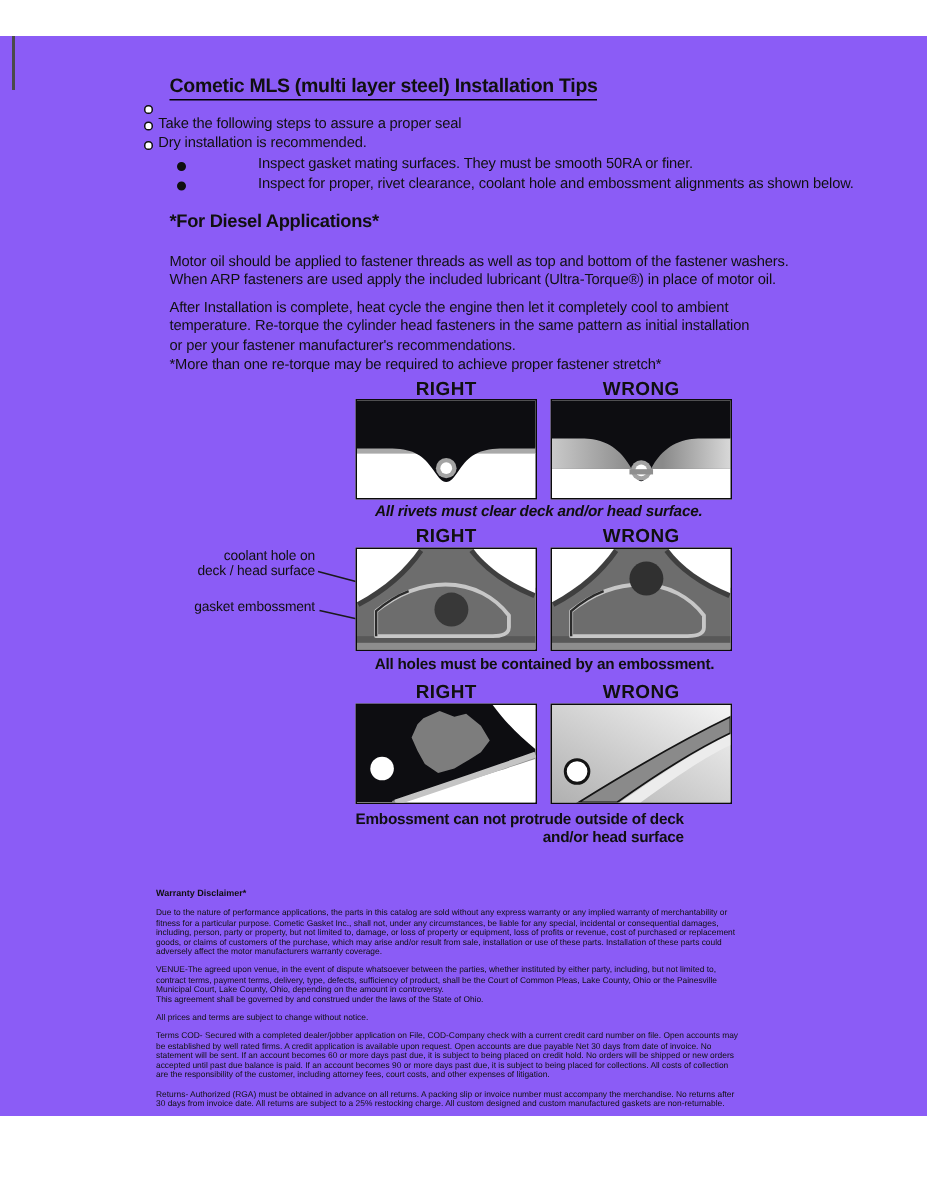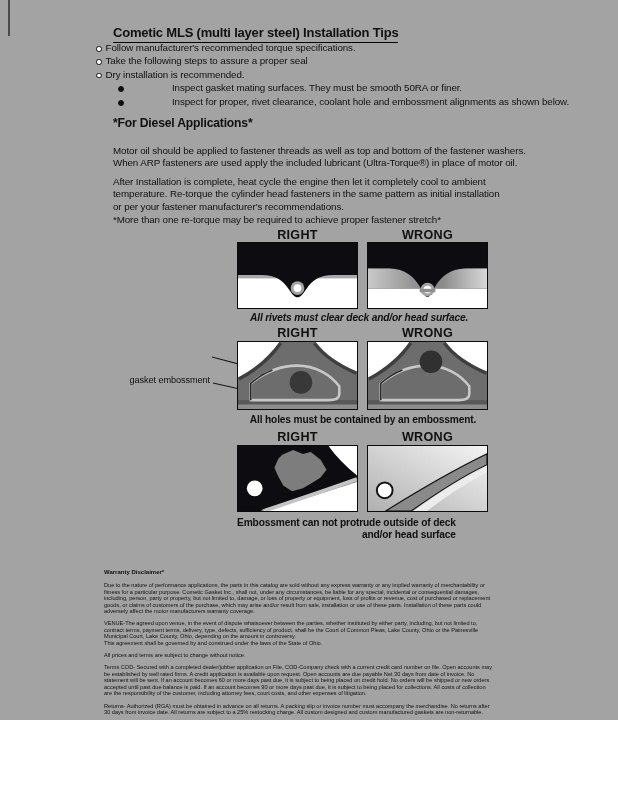--- a/index.html
+++ b/index.html
@@ -1,19 +1,20 @@
 <!DOCTYPE html>
 <html><head>
 <meta charset="utf-8">
 <style>
   html,body{margin:0;padding:0;background:#ffffff;}
   #page{
-    position:relative;width:618px;height:720px;background:#a3a3a3;
+    position:relative;width:618px;height:720px;background:#8b5cf6;
     font-family:"Liberation Sans",sans-serif;color:#101010;overflow:hidden;
     letter-spacing:-0.1px;
+    margin-top:24px;
   }
   .edge-mark{position:absolute;left:8px;top:0;width:1.5px;height:36px;background:#4a4a4a;}
   .title{
     position:absolute;left:113px;top:25px;margin:0;
     font-size:13px;font-weight:bold;letter-spacing:-0.2px;
     border-bottom:1.6px solid #000;padding-bottom:2px;display:inline-block;
   }
   .tips{position:absolute;left:96px;top:43px;width:500px;font-size:9.8px;}
   .bullet-row{display:flex;align-items:flex-start;margin-bottom:2.6px;line-height:10.8px;}
   .bullet-row.sub{margin-left:22px;gap:44px;}
@@ -50,21 +51,20 @@
 
 <div id="page">
 
   <div class="edge-mark"></div>
 
   <h1 class="title">Cometic MLS (multi layer steel) Installation Tips</h1>
 
   <div class="tips">
     <div class="bullet-row">
       <span class="marker open"></span>
-      <span>Follow manufacturer's recommended torque specifications.</span>
     </div>
     <div class="bullet-row">
       <span class="marker open"></span>
       <span>Take the following steps to assure a proper seal</span>
     </div>
     <div class="bullet-row">
       <span class="marker open"></span>
       <span>Dry installation is recommended.</span>
     </div>
     <div class="bullet-row sub">
@@ -115,20 +115,22 @@
       <circle cx="60.5" cy="48" r="7" fill="#a3a3a3"></circle>
       <circle cx="60.5" cy="48" r="4" fill="#ffffff"></circle>
       <rect x="52.5" y="47.2" width="16" height="3.6" fill="#8f8f8f"></rect>
     </svg>
   </div>
   <div class="cap cap1">All rivets must clear deck and/or head surface.</div>
 
   <div class="dg-label colL" style="top:326px;">RIGHT</div>
   <div class="dg-label colR" style="top:326px;">WRONG</div>
 
+  <div class="callout c1">coolant hole on
+deck / head surface</div>
   <div class="callout c2">gasket embossment</div>
   <svg class="callout-lines" viewBox="0 0 160 80">
     <line x1="1" y1="27" x2="88" y2="50" stroke="#1a1a1a" stroke-width="1.1"></line>
     <line x1="2" y1="53" x2="42" y2="62" stroke="#1a1a1a" stroke-width="1.1"></line>
   </svg>
 
   <div class="dbox r2 colL">
     <svg viewBox="0 0 121 68" preserveAspectRatio="none">
       <rect width="121" height="68" fill="#6d6d6d"></rect>
       <path d="M42,0 C33,13 19,26 0,36" stroke="#3f3f3f" stroke-width="7" fill="none"></path>

